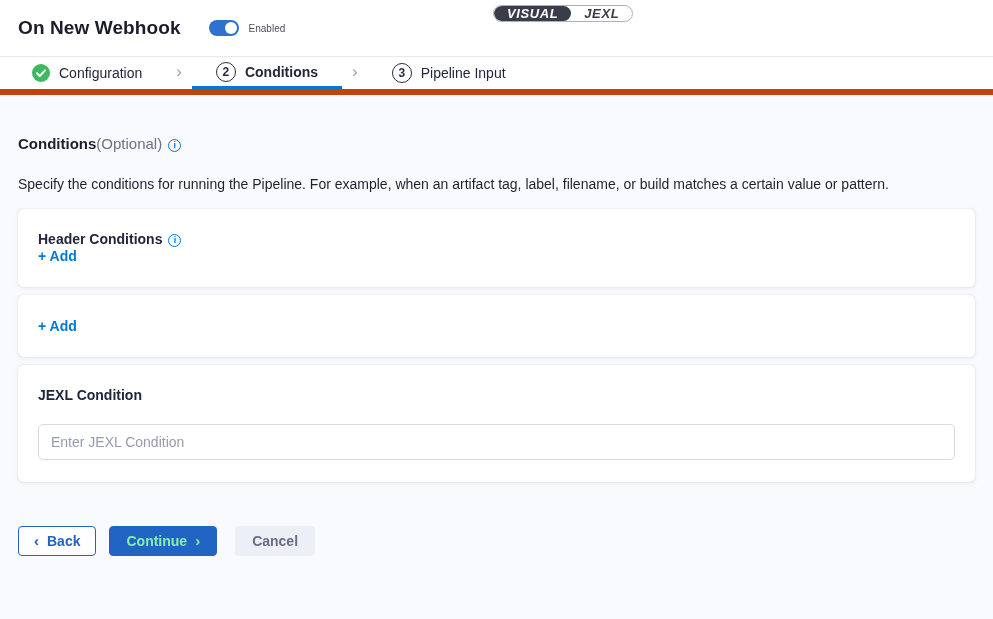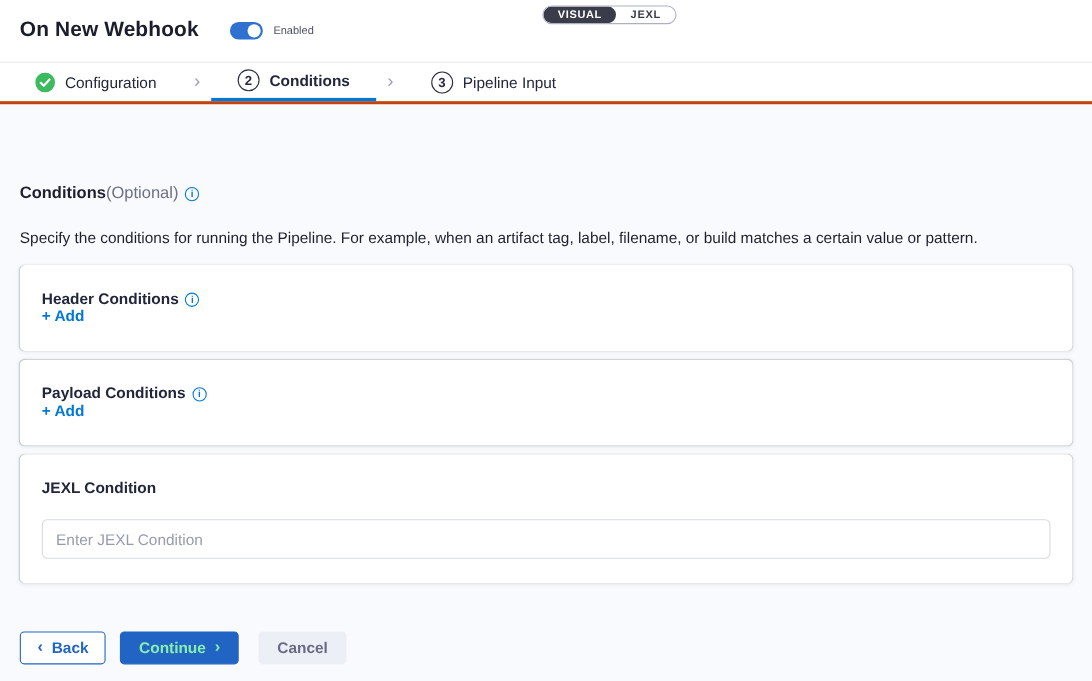--- a/index.html
+++ b/index.html
@@ -12,42 +12,42 @@
   .page-title { font-size:19px; font-weight:700; color:#1b1d2c; letter-spacing:.1px; }
   .toggle { width:30px; height:16px; border-radius:9px; background:#2e71d0;
     margin-left:28px; position:relative; cursor:pointer; flex:0 0 auto; }
   .toggle .knob { position:absolute; right:2px; top:2px; width:12px; height:12px;
     border-radius:50%; background:#fff; }
   .toggle-label { margin-left:10px; font-size:10px; color:#4d4f61; }
 
   .view-switch { position:absolute; left:493px; top:5px; height:17px;
     border:1px solid #aeb0c2; border-radius:10px; background:#fff;
     display:flex; align-items:stretch; overflow:hidden; }
-  .view-seg { display:flex; align-items:center; padding:0 13px; font-size:10px;
-    font-weight:700; letter-spacing:.6px; cursor:pointer; color:#3a3c4a; }
+  .view-seg { display:flex; align-items:center; padding:0 13px; font-size:13px;
+    font-weight:700; letter-spacing:.6px; cursor:pointer; color:#3a3c4a;font-style:italic; }
   .view-seg.selected { background:#3a3c4a; color:#fff; border-radius:9px; }
 
   
-  .tabbar { height:38px; background:#fff; border-bottom:3px solid #c2410c;
+  .tabbar { height:38px; background:#fff; border-bottom:6px solid #c2410c;
     display:flex; align-items:stretch; padding-left:18px; }
   .tab { display:flex; align-items:center; gap:9px; padding:0 24px; cursor:pointer; }
   .tab.first { padding-left:14px; }
   .tab.active { border-bottom:3px solid #0278d5; }
   .tab-label { font-size:14px; color:#23263c; white-space:nowrap; }
   .tab.active .tab-label { font-weight:700; }
   .step-check { width:18px; height:18px; flex:0 0 auto; }
   .step-num { width:20px; height:20px; border:1.6px solid #2a2d42; border-radius:50%;
     display:flex; align-items:center; justify-content:center; font-size:12px;
     font-weight:600; color:#2a2d42; flex:0 0 auto; }
   .tab-sep { display:flex; align-items:center; color:#9a9eb3; font-size:17px;
     margin:0 10px; padding-bottom:2px; }
 
   
   .content { height:524px; background:#f9fafd; padding:40px 18px 0; }
-  .section-heading { font-size:15px; line-height:18px;margin-top:32px; }
+  .section-heading { font-size:15px; line-height:18px; }
   .section-heading .strong { font-weight:700; color:#1d1f2e; }
   .section-heading .optional { color:#6d7086; font-weight:400; }
   .info-icon { display:inline-flex; align-items:center; justify-content:center;
     width:13px; height:13px; border:1px solid #0278d5; border-radius:50%;
     color:#0278d5; font-size:9px; font-weight:600; margin-left:6px;
     vertical-align:1px; cursor:pointer; }
   .section-desc { margin-top:24px; font-size:14px; color:#1f212e; line-height:14px; }
 
   .card { background:#fff; border-radius:5px; margin-top:18px; padding:22px 20px;
     box-shadow:0 0 1px rgba(40,41,61,.25), 0 1px 4px rgba(96,97,112,.12); }
@@ -119,23 +119,20 @@
   <div class="section-desc">Specify the conditions for running the Pipeline. For example, when an artifact tag, label, filename, or build matches a certain value or pattern.</div>
 
   <div class="card">
     <div class="card-title">
       <span>Header Conditions</span><span class="info-icon">i</span>
     </div>
     <span class="add-link">+ Add</span>
   </div>
 
   <div class="card">
-    <div class="card-title">
-      <span>Payload Conditions</span><span class="info-icon">i</span>
-    </div>
     <span class="add-link">+ Add</span>
   </div>
 
   <div class="card">
     <div class="card-title">JEXL Condition</div>
     <input class="jexl-input" type="text" placeholder="Enter JEXL Condition" style="">
   </div>
 
   <div class="footer">
     <button class="btn btn-back">

